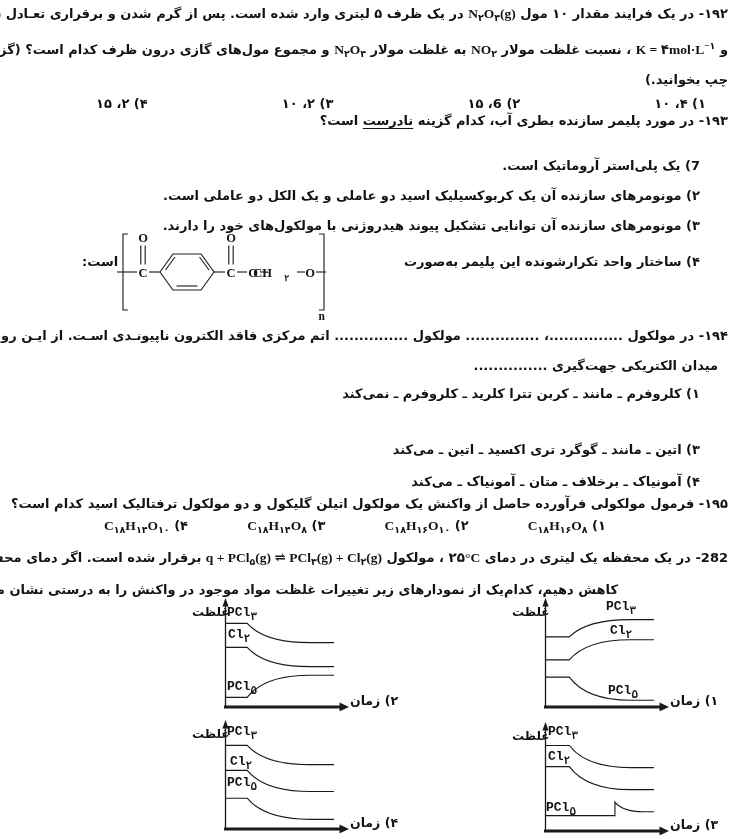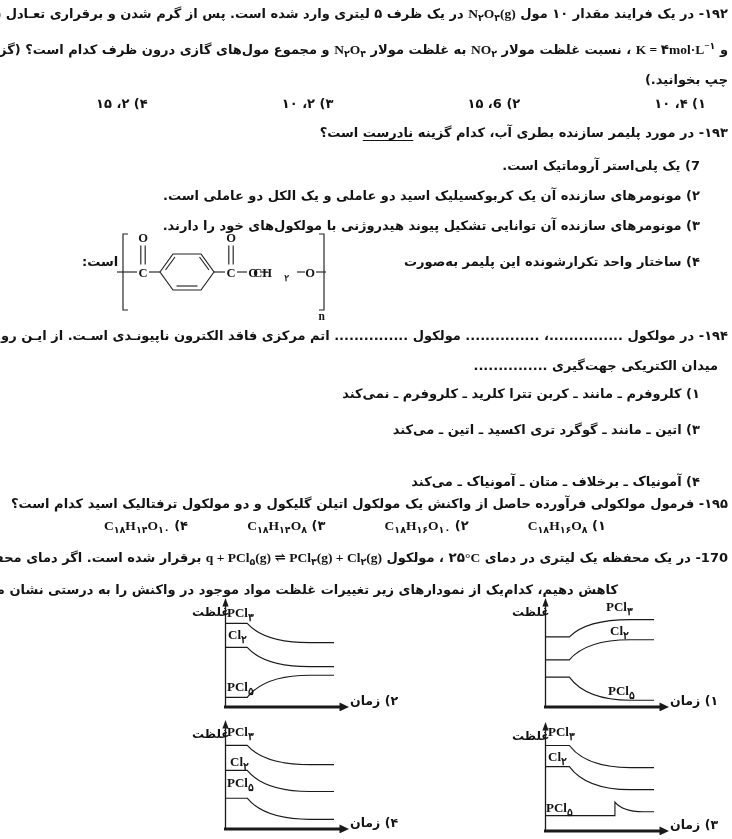--- a/index.html
+++ b/index.html
@@ -12,21 +12,21 @@
   .formula{font-family:"Liberation Serif","DejaVu Serif","DejaVu Sans",serif;font-weight:700;font-size:13.5px;unicode-bidi:isolate;}
   .formula sub{font-size:9.5px;vertical-align:-3px;}
   .formula sup{font-size:9.5px;vertical-align:5px;}
   .u{text-decoration:underline;text-underline-offset:3px;}
   .opts-row{position:absolute;display:flex;justify-content:space-between;direction:rtl;}
   .opt{white-space:nowrap;}
   .chart{position:absolute;width:226px;height:120px;}
   .chart .ylabel{position:absolute;left:14px;top:8px;font-size:12px;}
   .chart svg.plot{position:absolute;left:44px;top:0;}
   .chart .xlabel{position:absolute;left:172px;top:96px;font-size:12.5px;white-space:nowrap;direction:rtl;}
-  .curve-label{position:absolute;font-family:Liberation Serif, serif;font-weight:700;font-size:13px;direction:ltr;white-space:nowrap;}
+  .curve-label{position:absolute;font-family:Liberation Mono, monospace;font-weight:700;font-size:13px;direction:ltr;white-space:nowrap;}
   .structure-svg{position:absolute;left:114px;top:226px;}
   .structure-svg text{font-family:"Liberation Serif","DejaVu Serif",serif;font-weight:700;font-size:12.5px;fill:#131313;}
   .structure-svg text.sub{font-size:9px;}
   .structure-svg text.nsub{font-size:11.5px;}
   .structure-svg line, .structure-svg polyline, .structure-svg polygon{stroke:#222;stroke-width:1.15;fill:none;}
 </style>
 </head>
 <body>
 
 <div class="page">
@@ -48,21 +48,21 @@
     <span>و مجموع مول‌های گازی درون ظرف کدام است؟ (گزینه‌ها را از راست به</span>
   </div>
   <div class="line" style="top:70px">چپ بخوانید.)</div>
   <div class="opts-row" style="top:96px;right:26px;left:96px">
     <span class="opt"><span>۱)</span> <span>۴، ۱۰</span></span>
     <span class="opt"><span>۲)</span> <span>6، ۱۵</span></span>
     <span class="opt"><span>۳)</span> <span>۲، ۱۰</span></span>
     <span class="opt"><span>۴)</span> <span>۲، ۱۵</span></span>
   </div>
 
-  <div class="line" style="top:123px">
+  <div class="line" style="top:111px">
     <span>۱۹۳-</span>
     <span>در مورد پلیمر سازنده بطری آب، کدام گزینه</span>
     <span class="u">نادرست</span>
     <span>است؟</span>
   </div>
   <div class="line" style="top:156px;right:32px">7) یک پلی‌استر آروماتیک است.</div>
   <div class="line" style="top:186px;right:32px">۲) مونومرهای سازنده آن یک کربوکسیلیک اسید دو عاملی و یک الکل دو عاملی است.</div>
   <div class="line" style="top:216px;right:32px">۳) مونومرهای سازنده آن توانایی تشکیل پیوند هیدروژنی با مولکول‌های خود را دارند.</div>
   <div class="line" style="top:252px;right:32px">۴) ساختار واحد تکرارشونده این پلیمر به‌صورت</div>
   <div class="line" style="top:252px;right:auto;left:82px">است:</div>
@@ -101,36 +101,36 @@
     <polyline points="205,8 210,8 210,84 205,84"></polyline>
     <text x="211" y="94" class="nsub">n</text>
   </svg>
 
   <div class="line" style="top:326px">
     <span>۱۹۴-</span>
     <span>در مولکول ...............، ............... مولکول ............... اتم مرکزی فاقد الکترون ناپیونـدی اسـت. از ایـن رو مولکـول ............... در</span>
   </div>
   <div class="line" style="top:356px;right:14px">میدان الکتریکی جهت‌گیری ...............</div>
   <div class="line" style="top:384px;right:32px">۱) کلروفرم ـ مانند ـ کربن تترا کلرید ـ کلروفرم ـ نمی‌کند</div>
-  <div class="line" style="top:420px;right:32px">۳) اتین ـ مانند ـ گوگرد تری اکسید ـ اتین ـ می‌کند</div>
+  <div class="line" style="top:440px;right:32px">۳) اتین ـ مانند ـ گوگرد تری اکسید ـ اتین ـ می‌کند</div>
   <div class="line" style="top:472px;right:32px">۴) آمونیاک ـ برخلاف ـ متان ـ آمونیاک ـ می‌کند</div>
 
   <div class="line" style="top:494px">
     <span>۱۹۵-</span>
     <span>فرمول مولکولی فرآورده حاصل از واکنش یک مولکول اتیلن گلیکول و دو مولکول ترفتالیک اسید کدام است؟</span>
   </div>
   <div class="opts-row" style="top:518px;right:126px;left:104px">
     <span class="opt"><span>۱)</span> <span class="formula" dir="ltr">C<sub>۱۸</sub>H<sub>۱۶</sub>O<sub>۸</sub></span></span>
     <span class="opt"><span>۲)</span> <span class="formula" dir="ltr">C<sub>۱۸</sub>H<sub>۱۶</sub>O<sub>۱۰</sub></span></span>
     <span class="opt"><span>۳)</span> <span class="formula" dir="ltr">C<sub>۱۸</sub>H<sub>۱۴</sub>O<sub>۸</sub></span></span>
     <span class="opt"><span>۴)</span> <span class="formula" dir="ltr">C<sub>۱۸</sub>H<sub>۱۴</sub>O<sub>۱۰</sub></span></span>
   </div>
 
   <div class="line" style="top:548px">
-    <span>170-</span>
+    <span>282-</span>
     <span>در یک محفظه یک لیتری در دمای</span>
     <span class="formula" dir="ltr">۲۵°C</span>
     <span>، مولکول</span>
     <span class="formula" dir="ltr">q + PCl<sub>۵</sub>(g) ⇌ PCl<sub>۳</sub>(g) + Cl<sub>۲</sub>(g)</span>
     <span>برقرار شده است. اگر دمای محفظه انجام واکنش را</span>
   </div>
   <div class="line" style="top:580px;right:114px">کاهش دهیم، کدام‌یک از نمودارهای زیر تغییرات غلظت مواد موجود در واکنش را به درستی نشان می‌دهد؟</div>
 
   <div class="chart" style="left:498px;top:597px">
     <span class="ylabel">غلظت</span>

